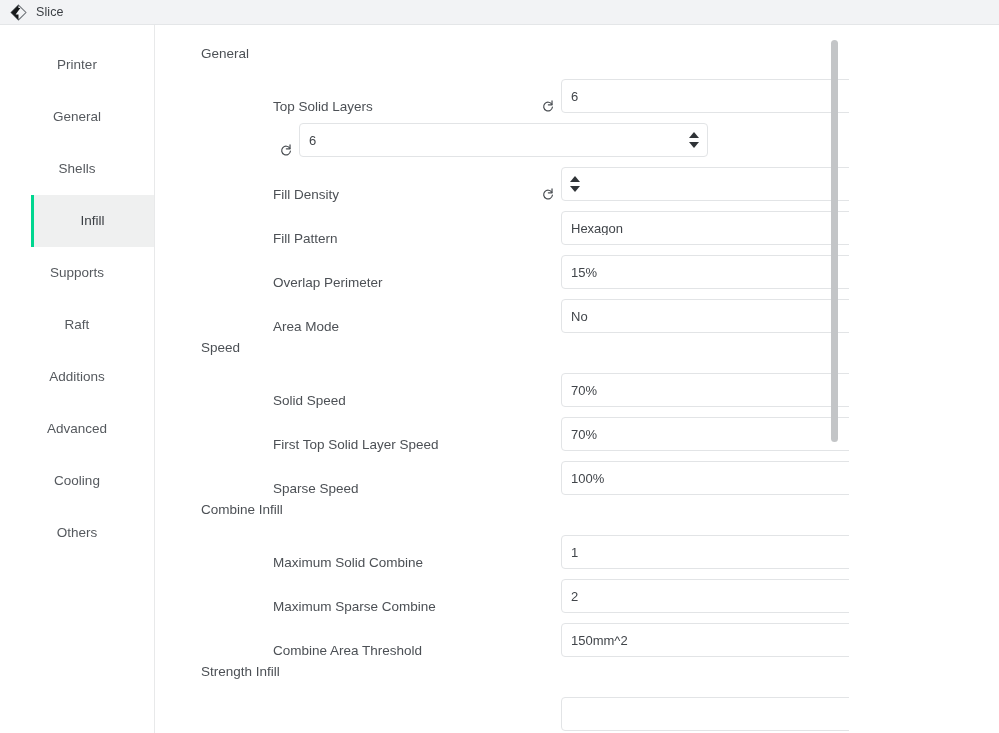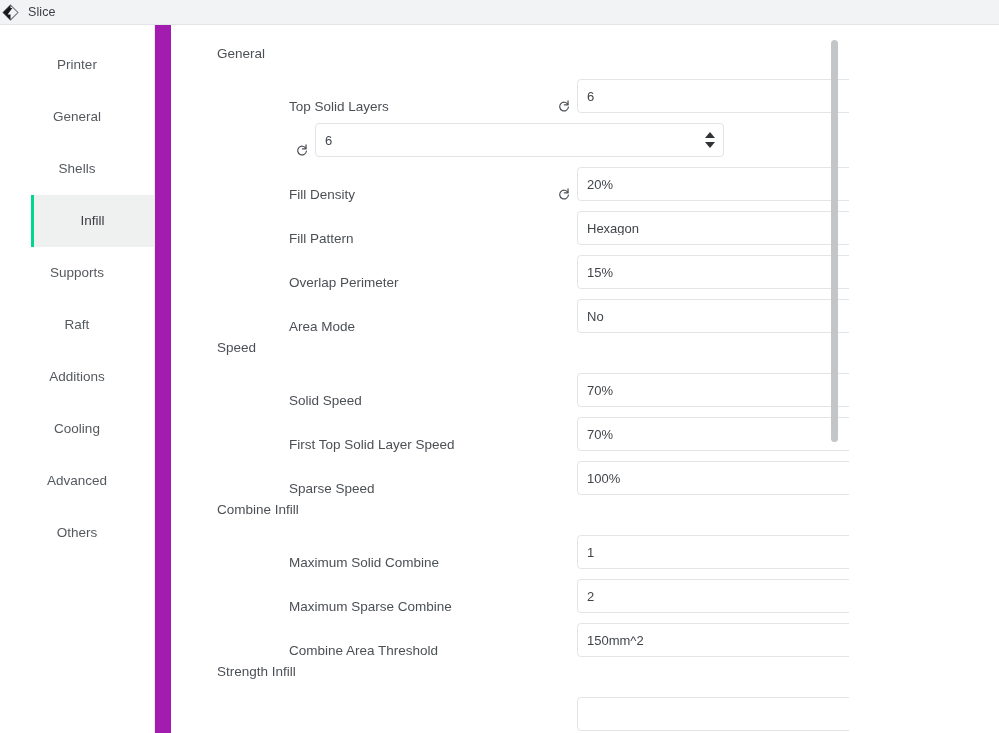--- a/index.html
+++ b/index.html
@@ -12,43 +12,42 @@
     font-family: "Liberation Sans", sans-serif;
   }
 
   
   #titlebar {
     height: 25px;
     width: 999px;
     background: #f2f3f5;
     display: flex;
     align-items: center;
-    padding-left: 2px;
+    padding-left: 10px;
     border-bottom: 1px solid #e4e6e8;
   }
   #titlebar .logo {
     width: 17px; height: 17px;
     margin-right: 9px;
     flex: 0 0 auto;
     display: block;
   }
   #titlebar .app-title {
     font-size: 12.5px;
     color: #3b3f44;
     letter-spacing: .1px;
     line-height: 1;
   }
 
   
   #shell {
     display: flex;
     width: 849px;
     height: 708px;
-    background: #a21caf;
-    gap: 16px;
+    background: #5eead4;
   }
 
   
   #sidebar {
     width: 155px;
     flex: 0 0 155px;
     height: 708px;
     background: #ffffff;
     border-right: 1px solid #e8e9ea;
     padding-top: 14px;
@@ -236,24 +235,24 @@
     <div class="nav-item">
       <span class="nav-label">Supports</span>
     </div>
     <div class="nav-item">
       <span class="nav-label">Raft</span>
     </div>
     <div class="nav-item">
       <span class="nav-label">Additions</span>
     </div>
     <div class="nav-item">
+      <span class="nav-label">Advanced</span>
+    </div>
+    <div class="nav-item">
       <span class="nav-label">Cooling</span>
-    </div>
-    <div class="nav-item">
-      <span class="nav-label">Advanced</span>
     </div>
     <div class="nav-item">
       <span class="nav-label">Others</span>
     </div>
   </nav>
 
   <main id="main">
     <div id="content">
         <div class="group-title">General</div>
         <div class="row">
@@ -289,21 +288,20 @@
         </div>
         <div class="row">
           <div class="row-label">Fill Density</div>
           <div class="reset-slot">
             <svg viewBox="0 0 16 16" class="reset-icon">
               <path d="M12.4 6.2 A5 5 0 1 0 13 9.4" fill="none" stroke="#4a4e53" stroke-width="1.4" stroke-linecap="round"></path>
               <path d="M12.6 2.2 L12.6 6.6 L8.4 6.6" fill="none" stroke="#4a4e53" stroke-width="1.4" stroke-linecap="round" stroke-linejoin="round"></path>
             </svg>
           </div>
           <div class="field">
-            <div class="field-value">20%</div>
             <div class="spinner">
               <div class="spin-up"></div>
               <div class="spin-down"></div>
             </div>
           </div>
         </div>
         <div class="row">
           <div class="row-label">Fill Pattern</div>
           <div class="reset-slot"></div>
           <div class="field">

